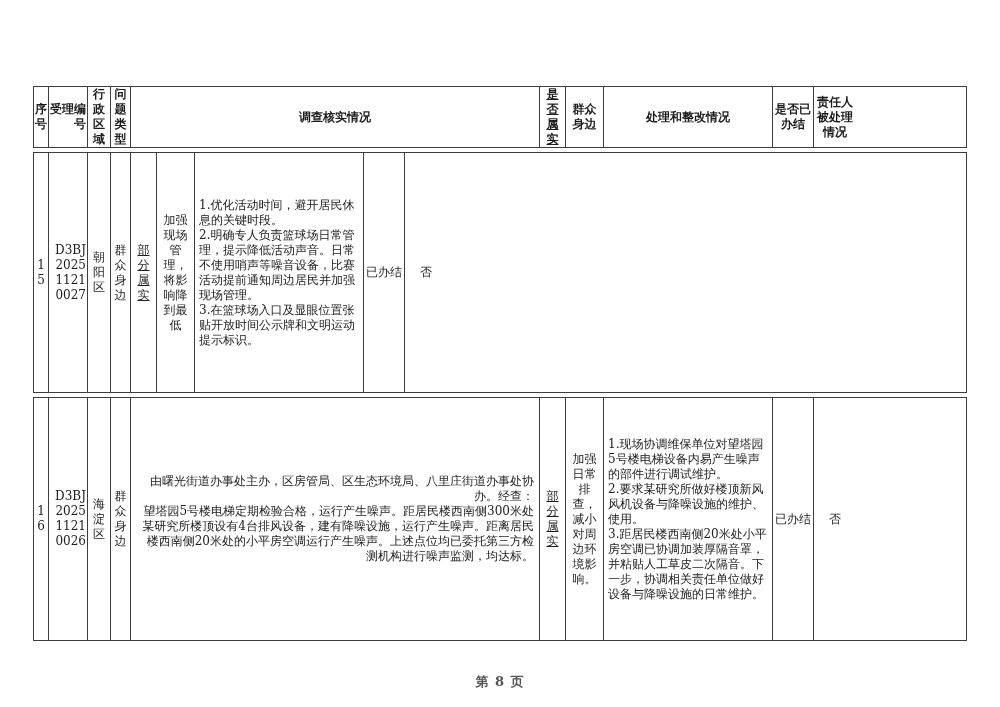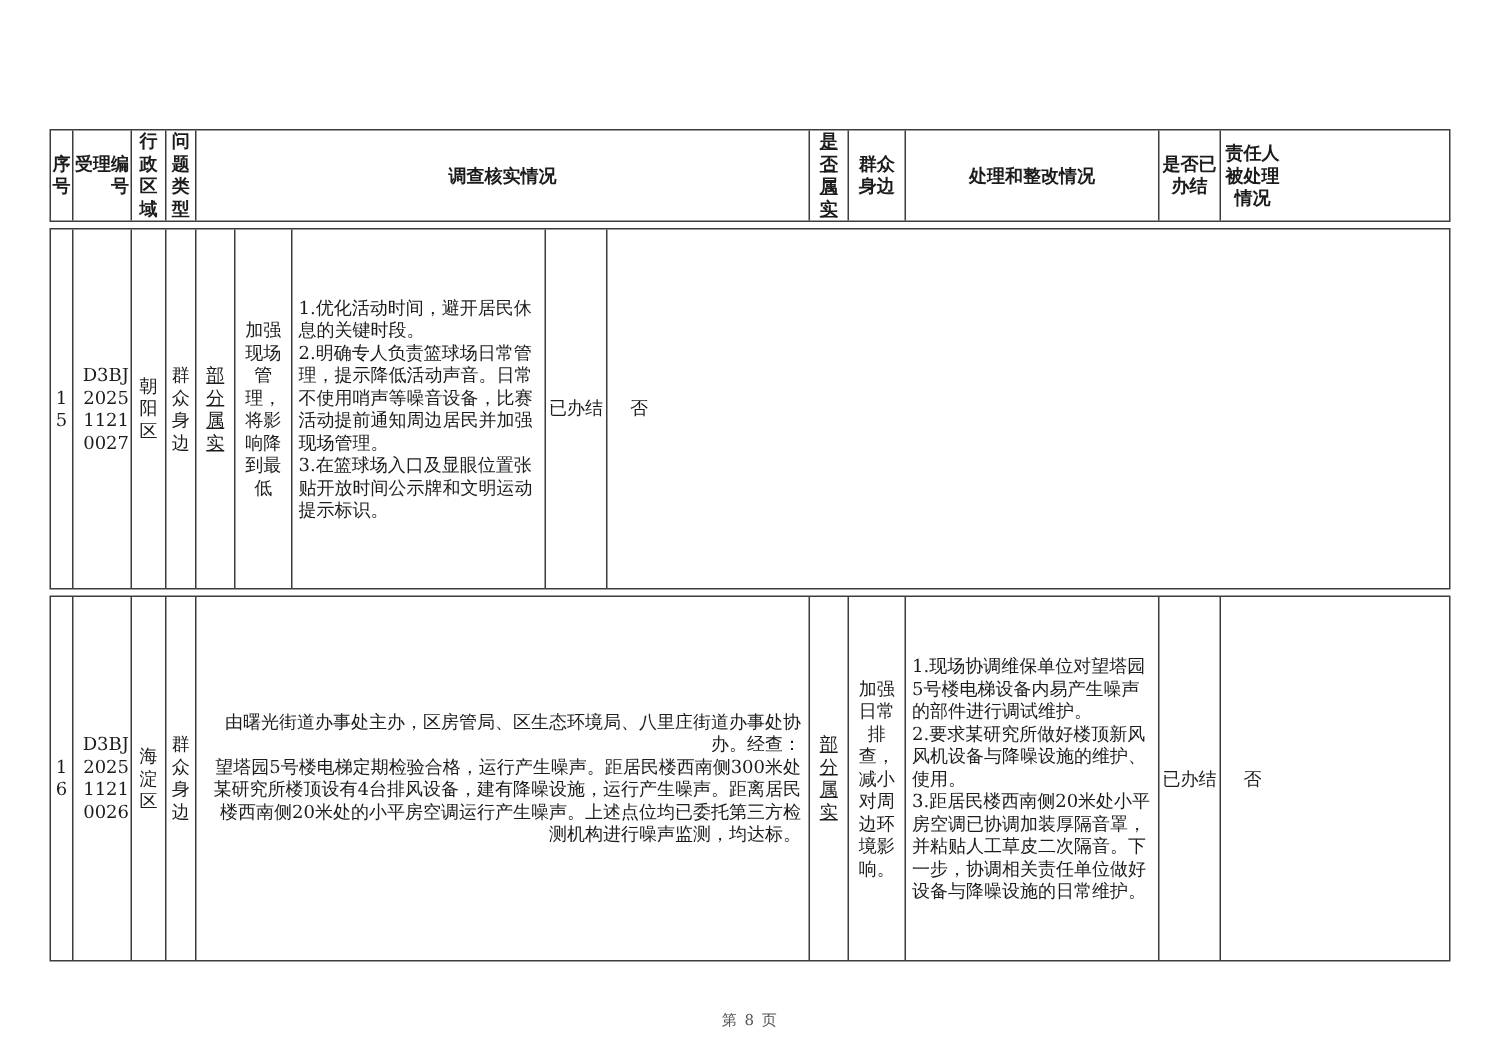--- a/index.html
+++ b/index.html
@@ -55,23 +55,24 @@
   .c7  { width: 38px;  padding: 2px 1px; }
   .c8  { width: 169px; padding: 2px 4px; }
   .c9  { width: 41px;  padding: 2px 1px; text-align: center; }
   .c10 { width: 42px;  padding: 2px 1px; }
   .footer {
     position: absolute;
     left: 0;
     right: 0;
     top: 673px;
     text-align: center;
-    font-size: 10px;
+    font-size: 13px;
     color: #555555;
     letter-spacing: 1px;
+    font-weight: bold;
   }
 </style>
 </head>
 <body>
 
 <div class="page">
 
   <div class="doc-table">
 
     <div class="trow hdr-row">

